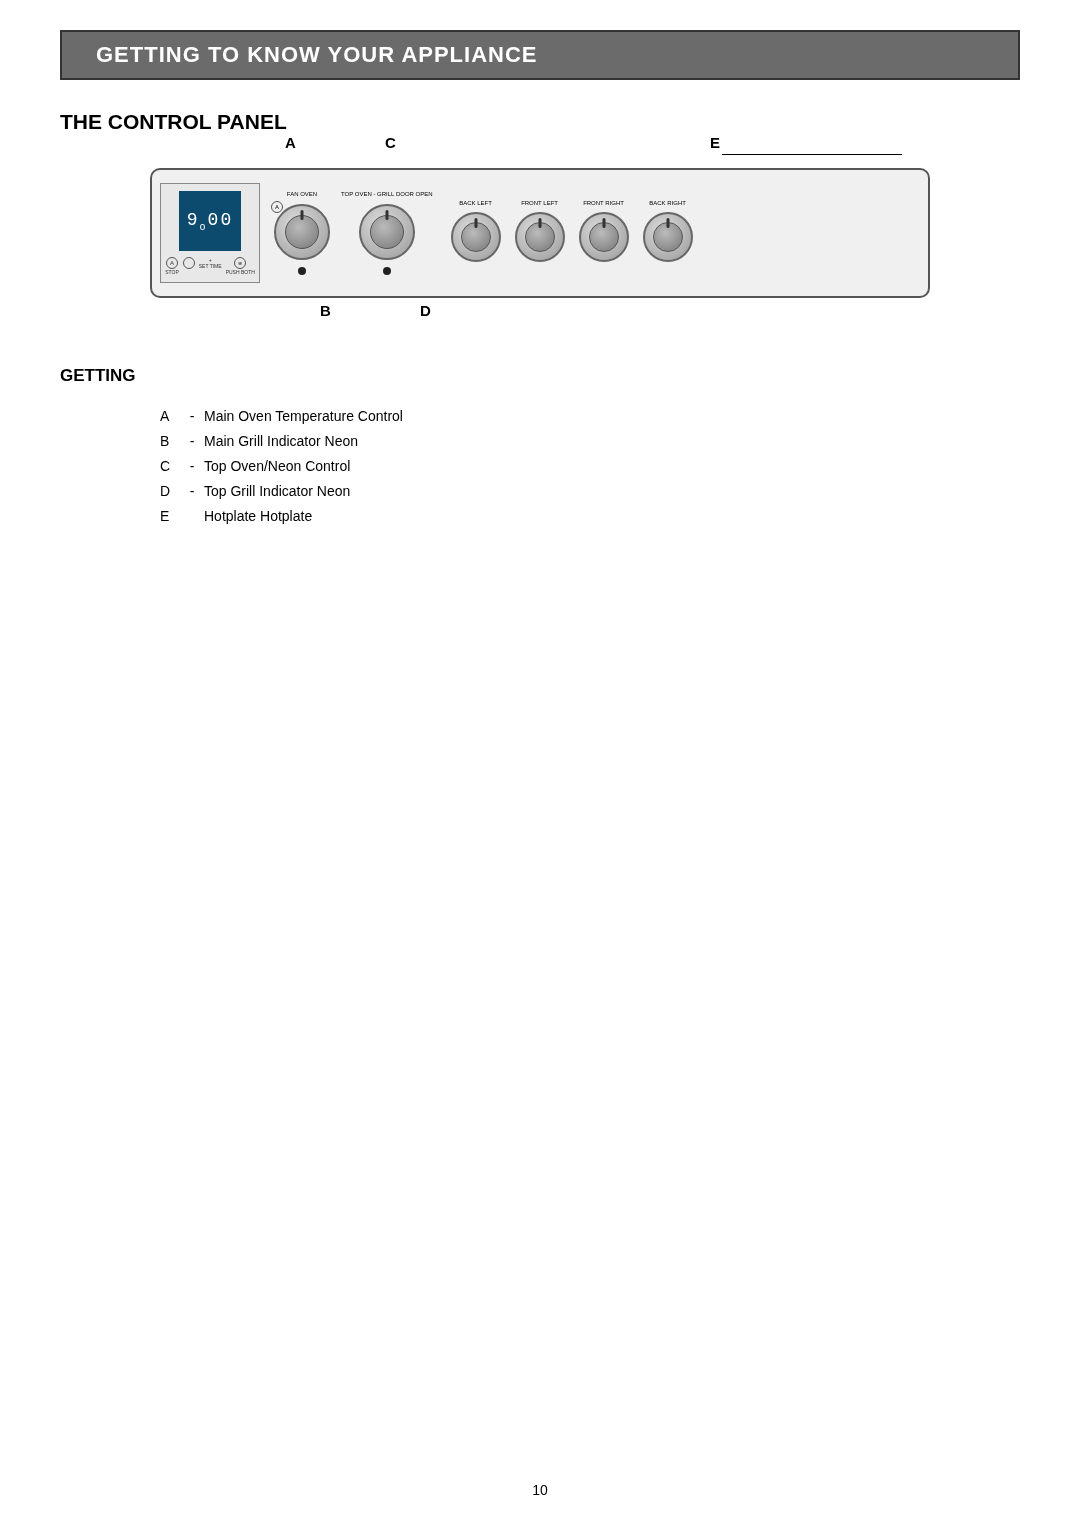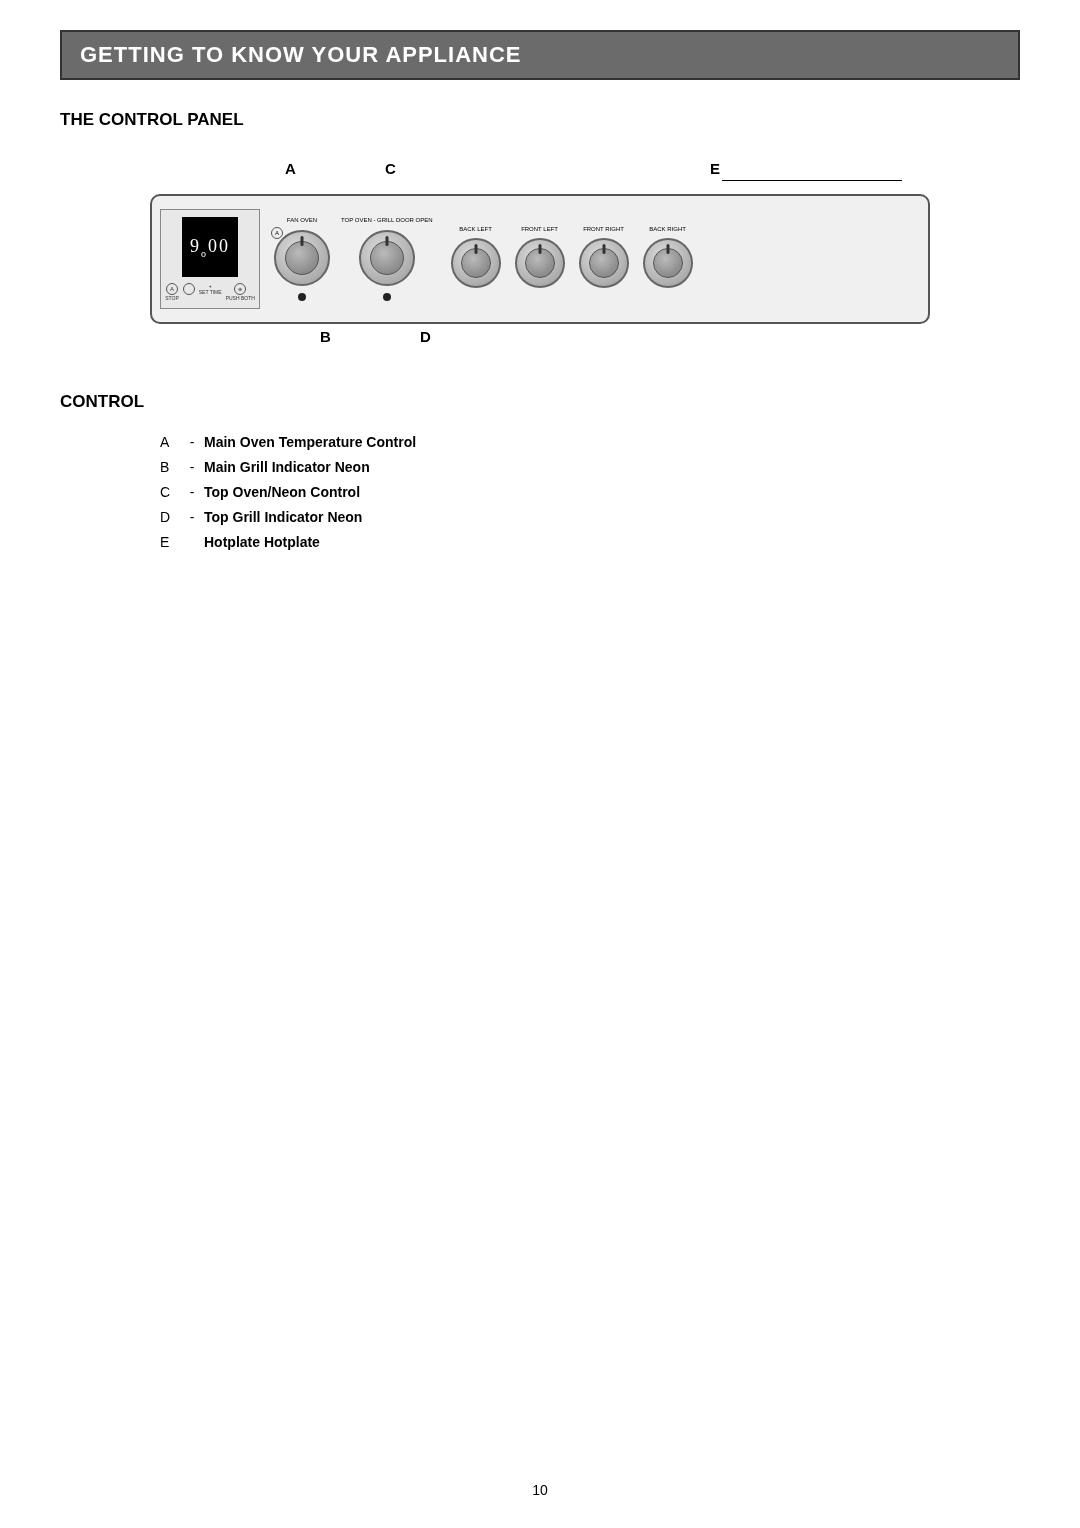--- a/index.html
+++ b/index.html
@@ -9,35 +9,34 @@
       width: 1080px;
       min-height: 1528px;
       position: relative;
       padding: 30px 60px;
     }
 
     
     .header-banner {
       background: #6b6b6b;
       border: 2px solid #333;
-      padding: 10px 18px;
+      padding: 10px 34px;
       margin-bottom: 30px;
     }
     .header-banner h1 {
       color: #fff;
       font-size: 22px;
       font-weight: bold;
       letter-spacing: 1px;
     }
 
     
     .section-title {
-      font-size: 17px;
-      font-weight: bold;
-      margin-bottom: 30px;
+      font-size: 21px;
+      font-weight: bold;
     }
 
     
     .panel-area {
       display: flex;
       flex-direction: column;
       align-items: center;
       margin-bottom: 40px;
     }
 
@@ -96,24 +95,24 @@
       background: #e8e8e8;
       border: 1px solid #888;
       display: flex;
       flex-direction: column;
       align-items: center;
       justify-content: center;
       margin-right: 6px;
       flex-shrink: 0;
     }
     .timer-display {
-      background: #000000;
+      background: #0c4a6e;
       color: #fff;
       font-size: 18px;
-      font-family: Liberation Serif, serif;
+      font-family: Liberation Mono, monospace;
       padding: 19px 8px;
       margin-bottom: 6px;
       letter-spacing: 2px;
     }
     .timer-controls {
       display: flex;
       gap: 4px;
       font-size: 7px;
       color: #333;
     }
@@ -210,21 +209,20 @@
     .feature-letter {
       width: 20px;
       font-weight: normal;
     }
     .feature-dash {
       width: 24px;
       text-align: center;
     }
     .feature-text {
       flex: 1;
-      font-weight: bold;
     }
     .feature-no-dash {
       width: 24px;
     }
 
     
     .page-number {
       position: absolute;
       bottom: 30px;
       left: 50%;
@@ -457,21 +455,21 @@
 
   </div>
 
   <div class="panel-labels-bottom">
     <span class="label-B">B</span>
     <span class="label-D">D</span>
   </div>
 
 </div>
 
-<div class="features-title">CONTROL</div>
+<div class="features-title">GETTING</div>
 
 <div class="features-list">
 
   <div class="feature-row">
     <span class="feature-letter">A</span>
     <span class="feature-dash">-</span>
     <span class="feature-text">Main Oven Temperature Control</span>
   </div>
   <div class="feature-row">
     <span class="feature-letter">B</span>

